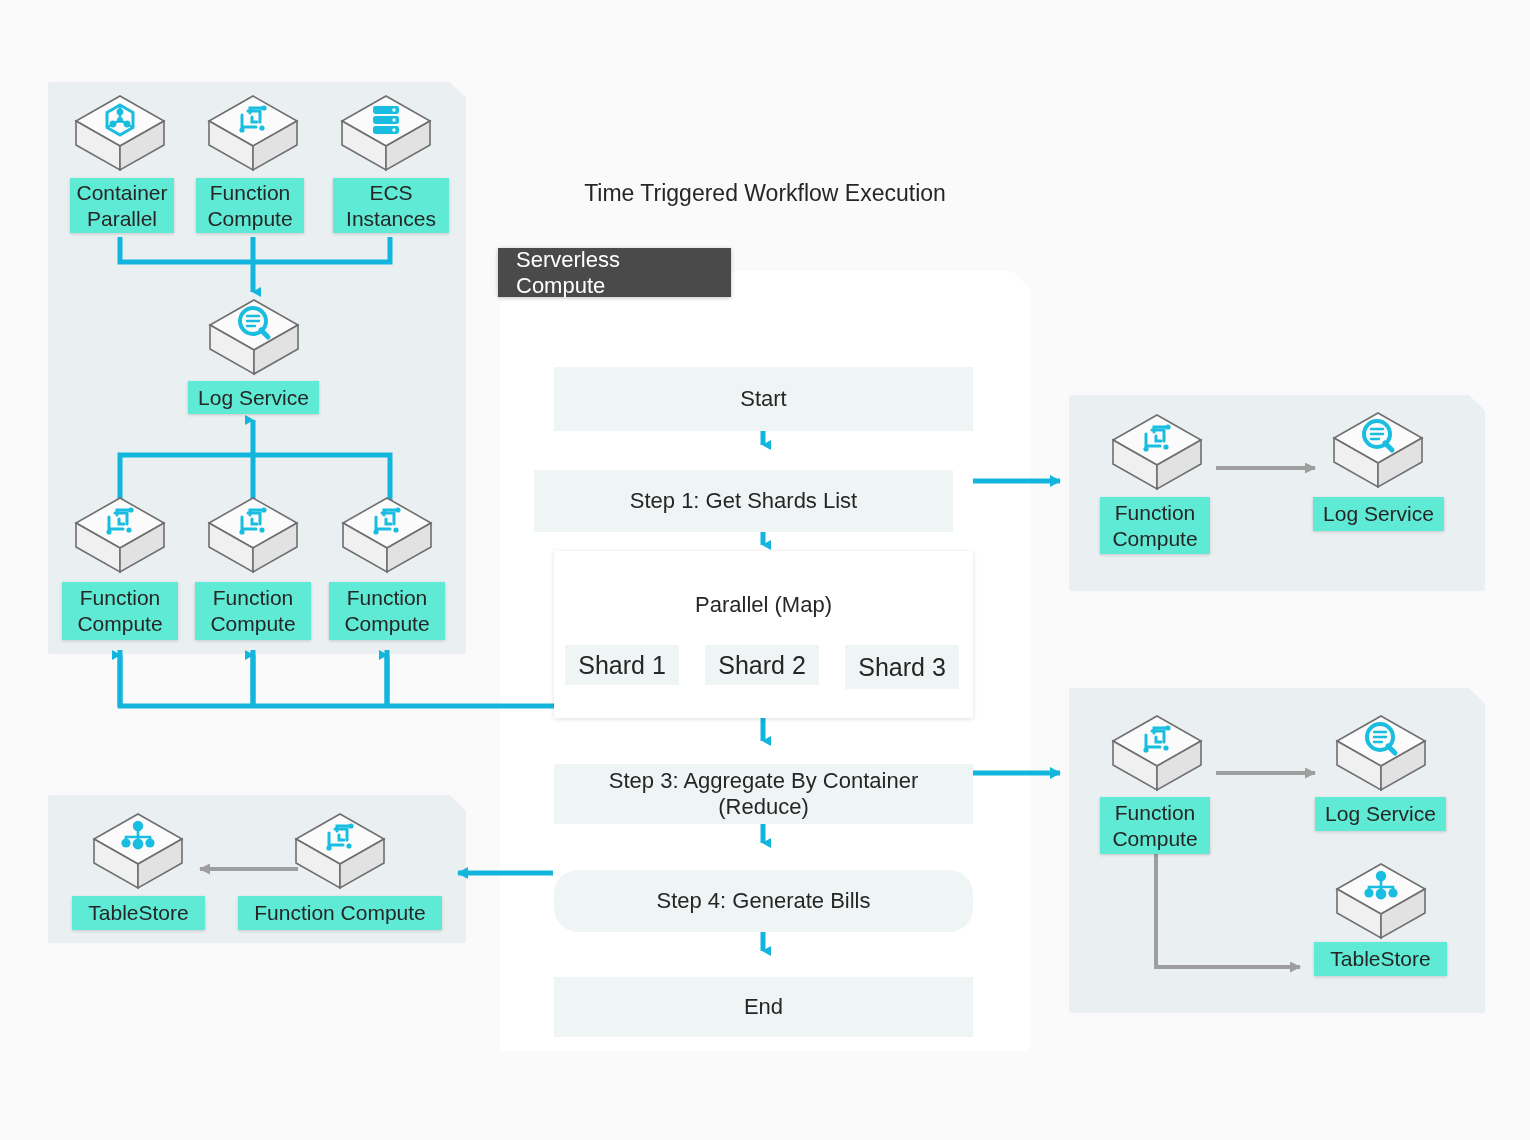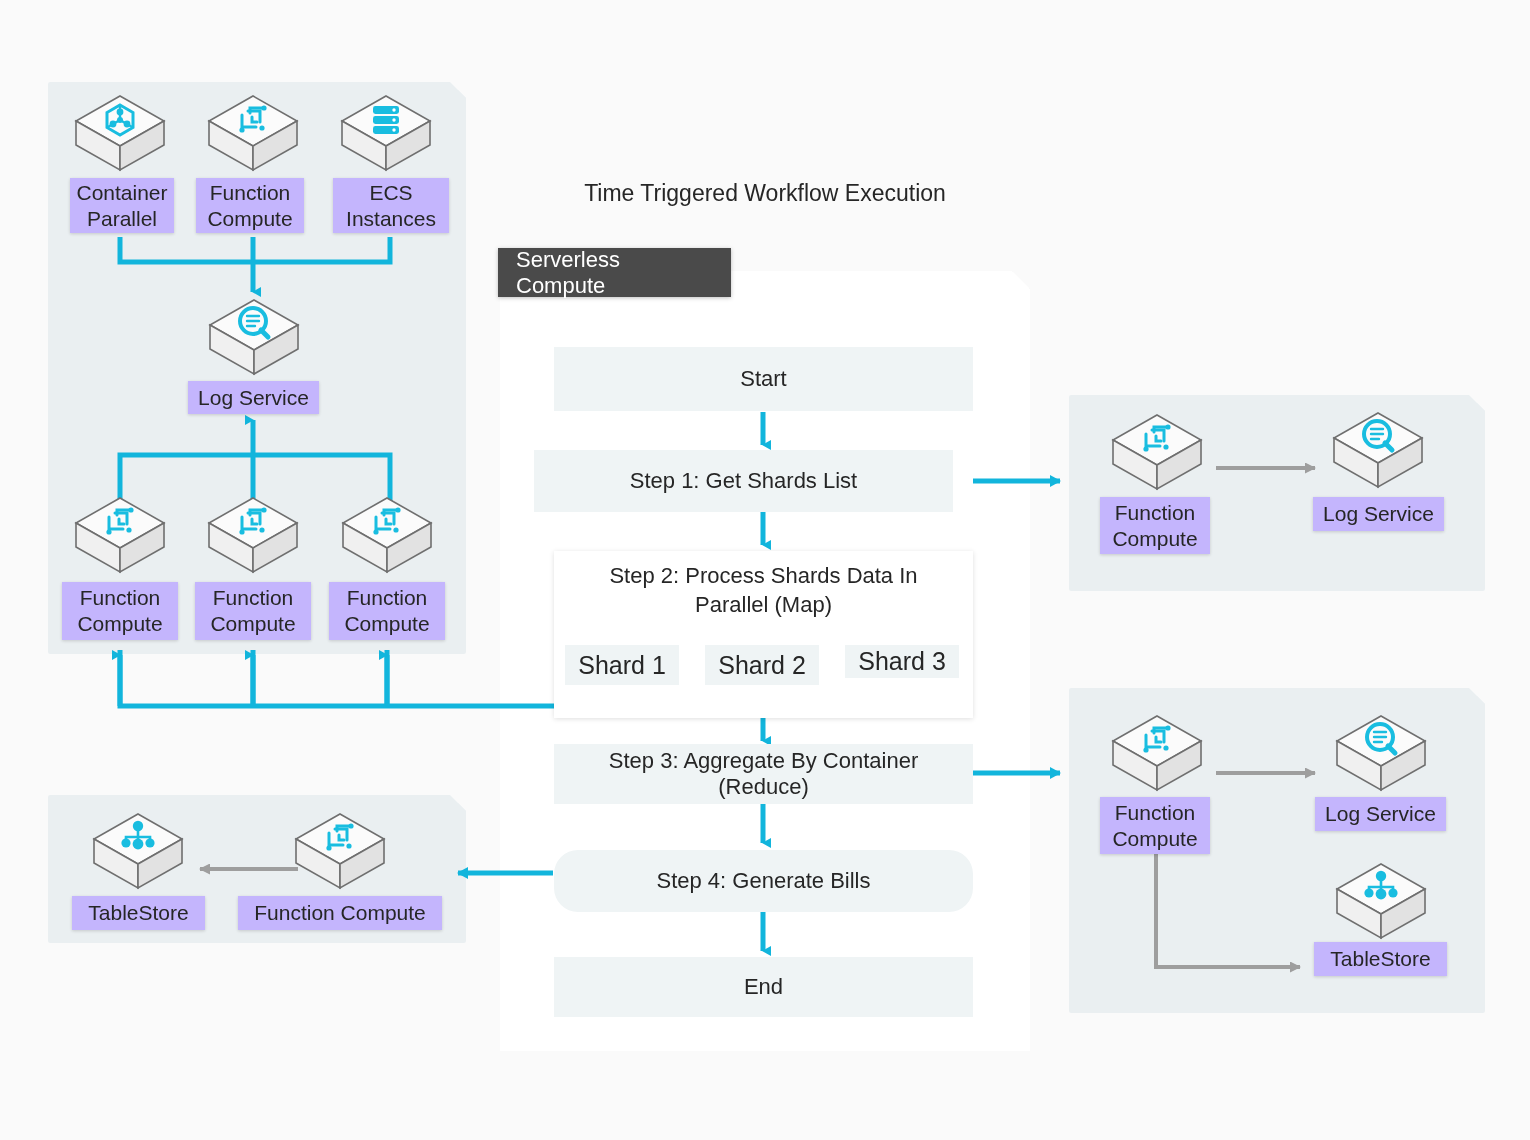--- a/index.html
+++ b/index.html
@@ -38,21 +38,21 @@
     clip-path:polygon(0 0, calc(100% - 18px) 0, 100% 18px, 100% 100%, 0 100%);
   }
 
   
   .cube{position:absolute;width:96px;height:84px;}
   .cube svg{display:block;}
 
   
   .chip{
     position:absolute;
-    background:#c4b5fd;
+    background:#5eead4;
     box-shadow:0 1px 3px rgba(0,0,0,.16);
     font-size:21px;
     line-height:26px;
     text-align:center;
     color:#262626;
     padding:14px 10px;
     box-sizing:border-box;
     display:flex;
     align-items:center;
     justify-content:center;
@@ -63,20 +63,21 @@
     position:absolute;
     background:#eff4f5;
     font-size:22px;
     color:#262626;
     display:flex;
     align-items:center;
     justify-content:center;
     text-align:center;
     box-sizing:border-box;
     padding:0 10px;
+    margin-top:20px;
   }
   .shard{
     position:absolute;
     background:#eff4f5;
     font-size:25px;
     color:#262626;
     display:flex;
     align-items:center;
     justify-content:center;
     text-align:center;
@@ -378,27 +379,27 @@
   </svg>
 </div>
 <div class="chip" style="left:238px;top:896px;width:204px;height:34px;">Function Compute</div>
 
 <div class="step" style="left:554px;top:347px;width:419px;height:64px;">Start</div>
 
 <div class="step" style="left:534px;top:450px;width:419px;height:62px;">Step 1: Get Shards List</div>
 
 <div class="map-box" style="left:554px;top:551px;width:419px;height:167px;">
   <div class="map-title" style="top:10px;">
-    <span>Step 2: Process Shards Data In</span><br>
+    <br>
     <span>Parallel (Map)</span>
   </div>
 </div>
 <div class="shard" style="left:565px;top:645px;width:114px;height:40px;">Shard 1</div>
 <div class="shard" style="left:705px;top:645px;width:114px;height:40px;">Shard 2</div>
-<div class="shard" style="left:845px;top:645px;width:114px;height:33px;">Shard 3</div>
+<div class="shard" style="left:845px;top:645px;width:114px;height:44px;">Shard 3</div>
 
 <div class="step" style="left:554px;top:744px;width:419px;height:60px;">Step 3: Aggregate By Container (Reduce)</div>
 
 <div class="step" style="left:554px;top:850px;width:419px;height:62px;border-radius:24px;">Step 4: Generate Bills</div>
 
 <div class="step" style="left:554px;top:957px;width:419px;height:60px;">End</div>
 
 <div class="cube" style="left:1109px;top:411px;">
   <svg width="96" height="84" viewBox="0 0 96 84">
     <path d="M48 4 L92 29 L48 54 L4 29 Z" fill="#fbfbfb" stroke="#6f6f6f" stroke-width="1.6"></path>

